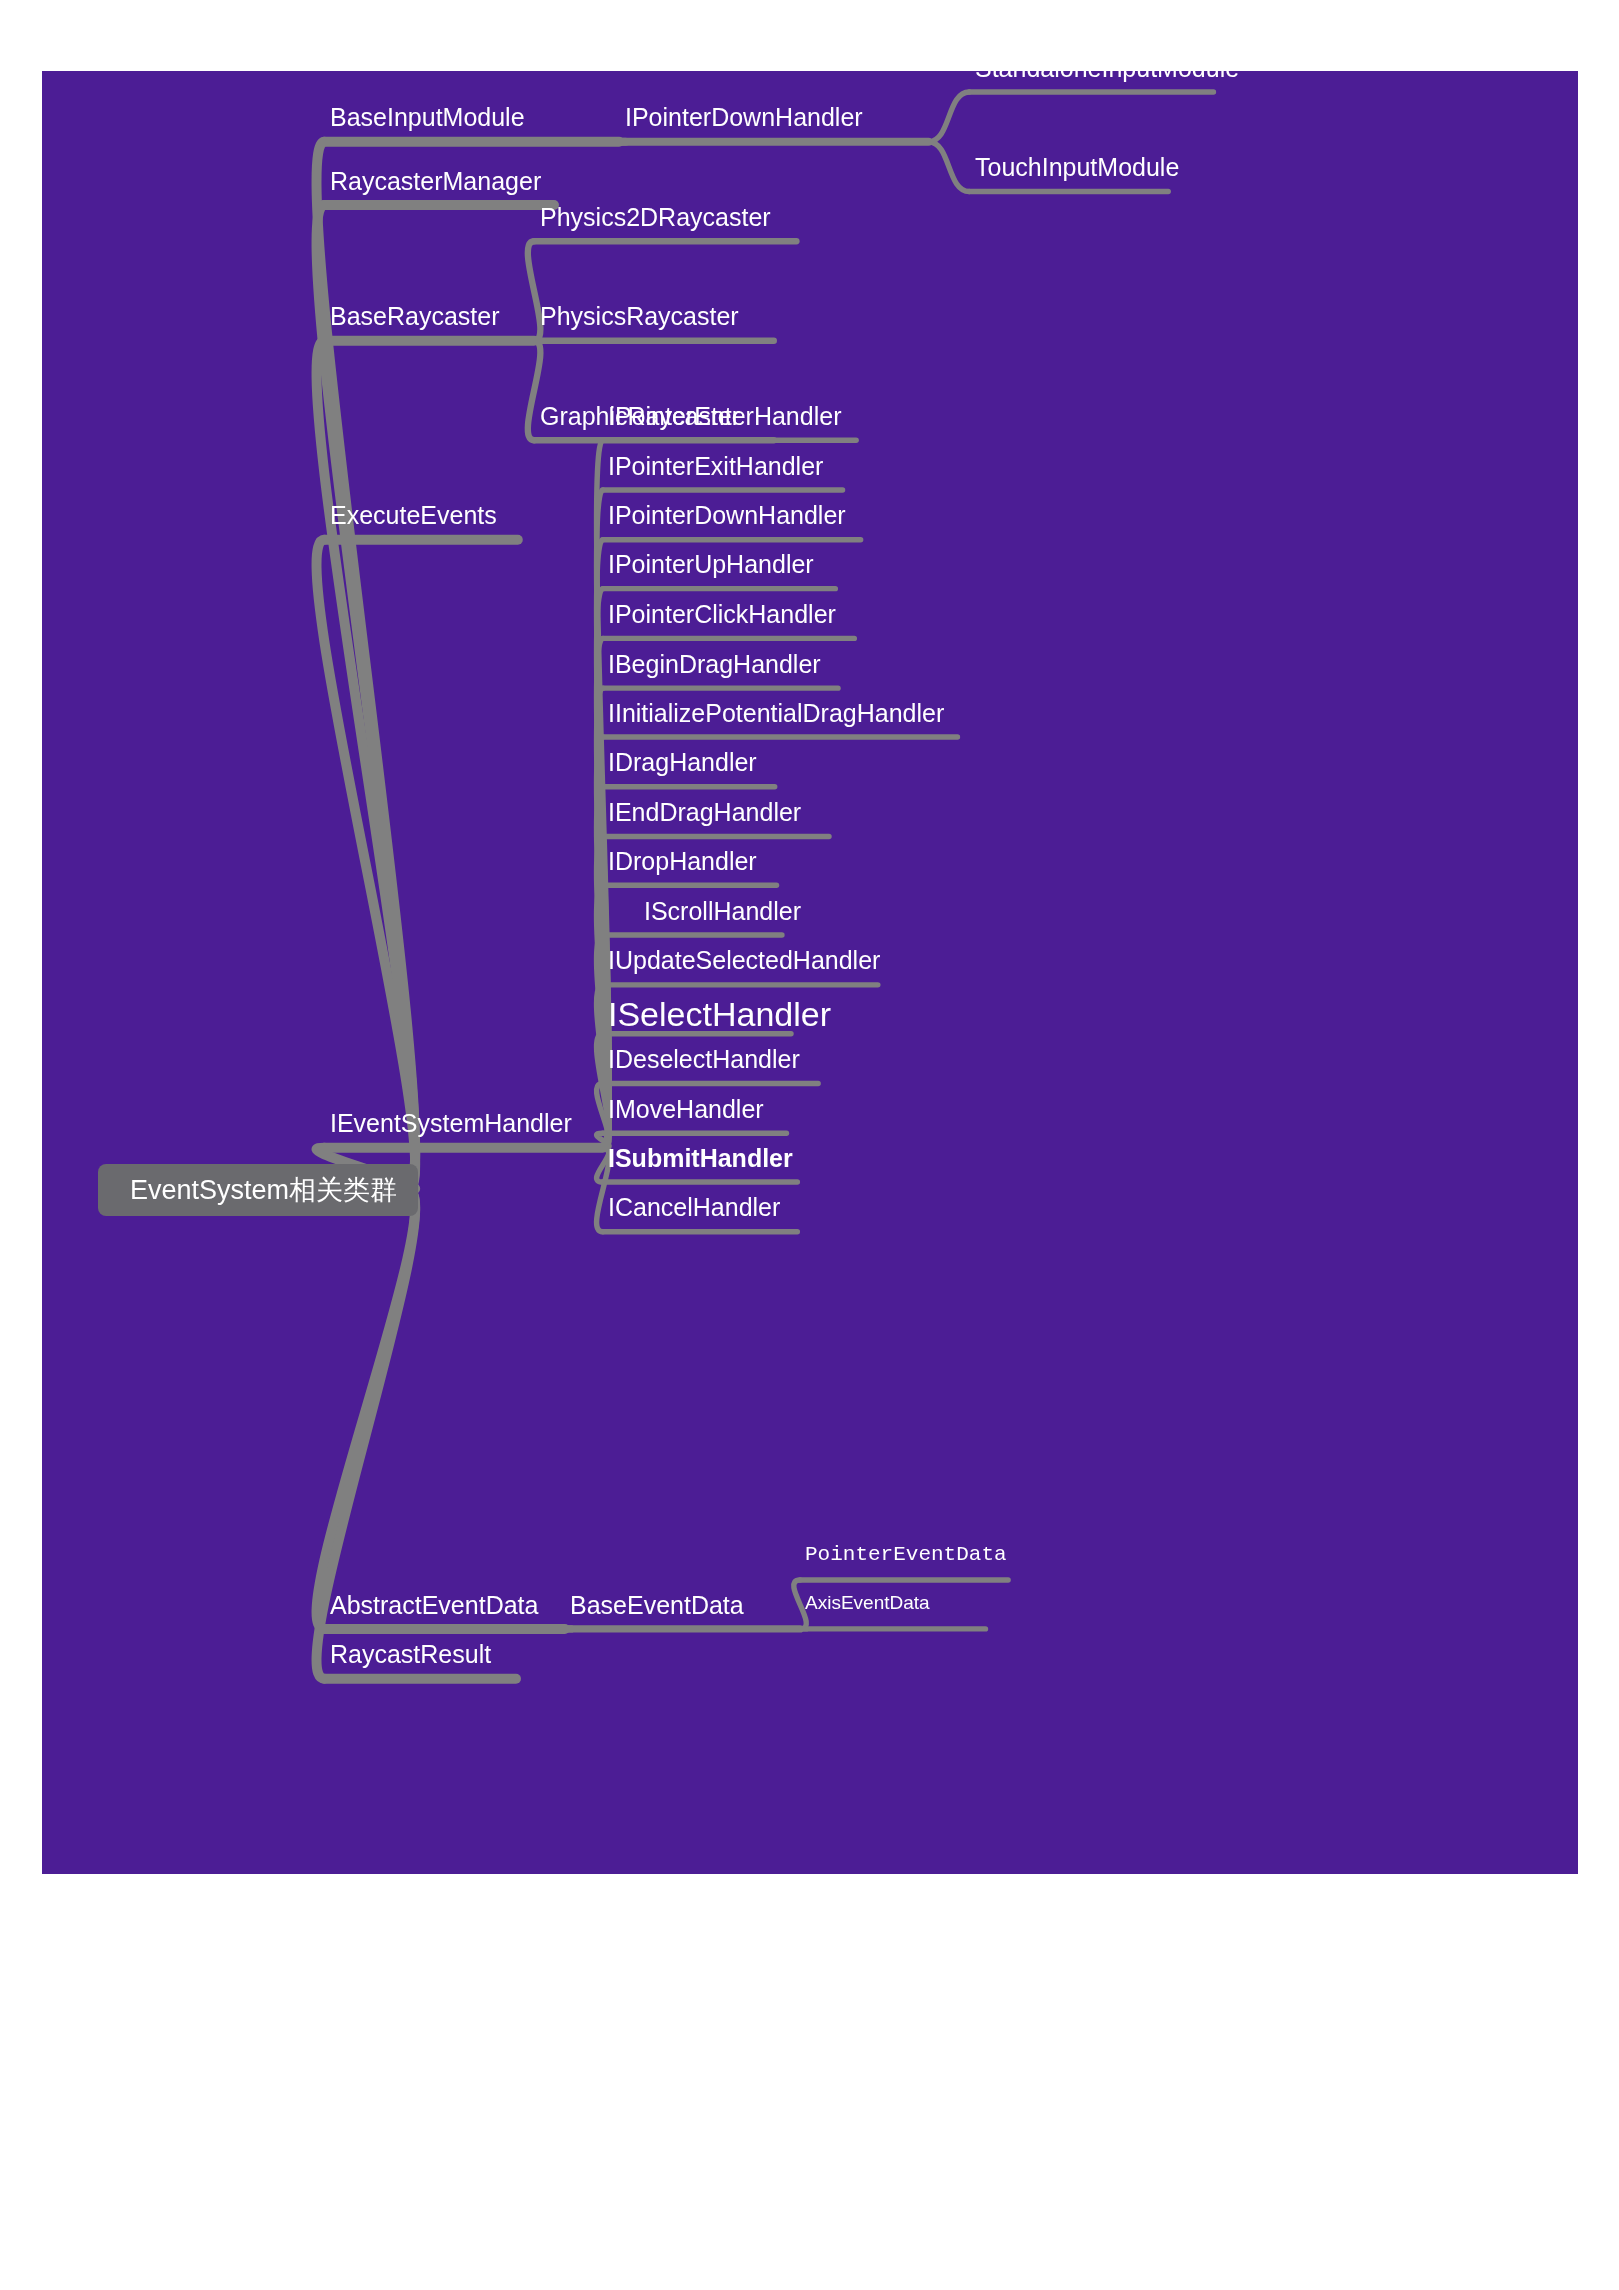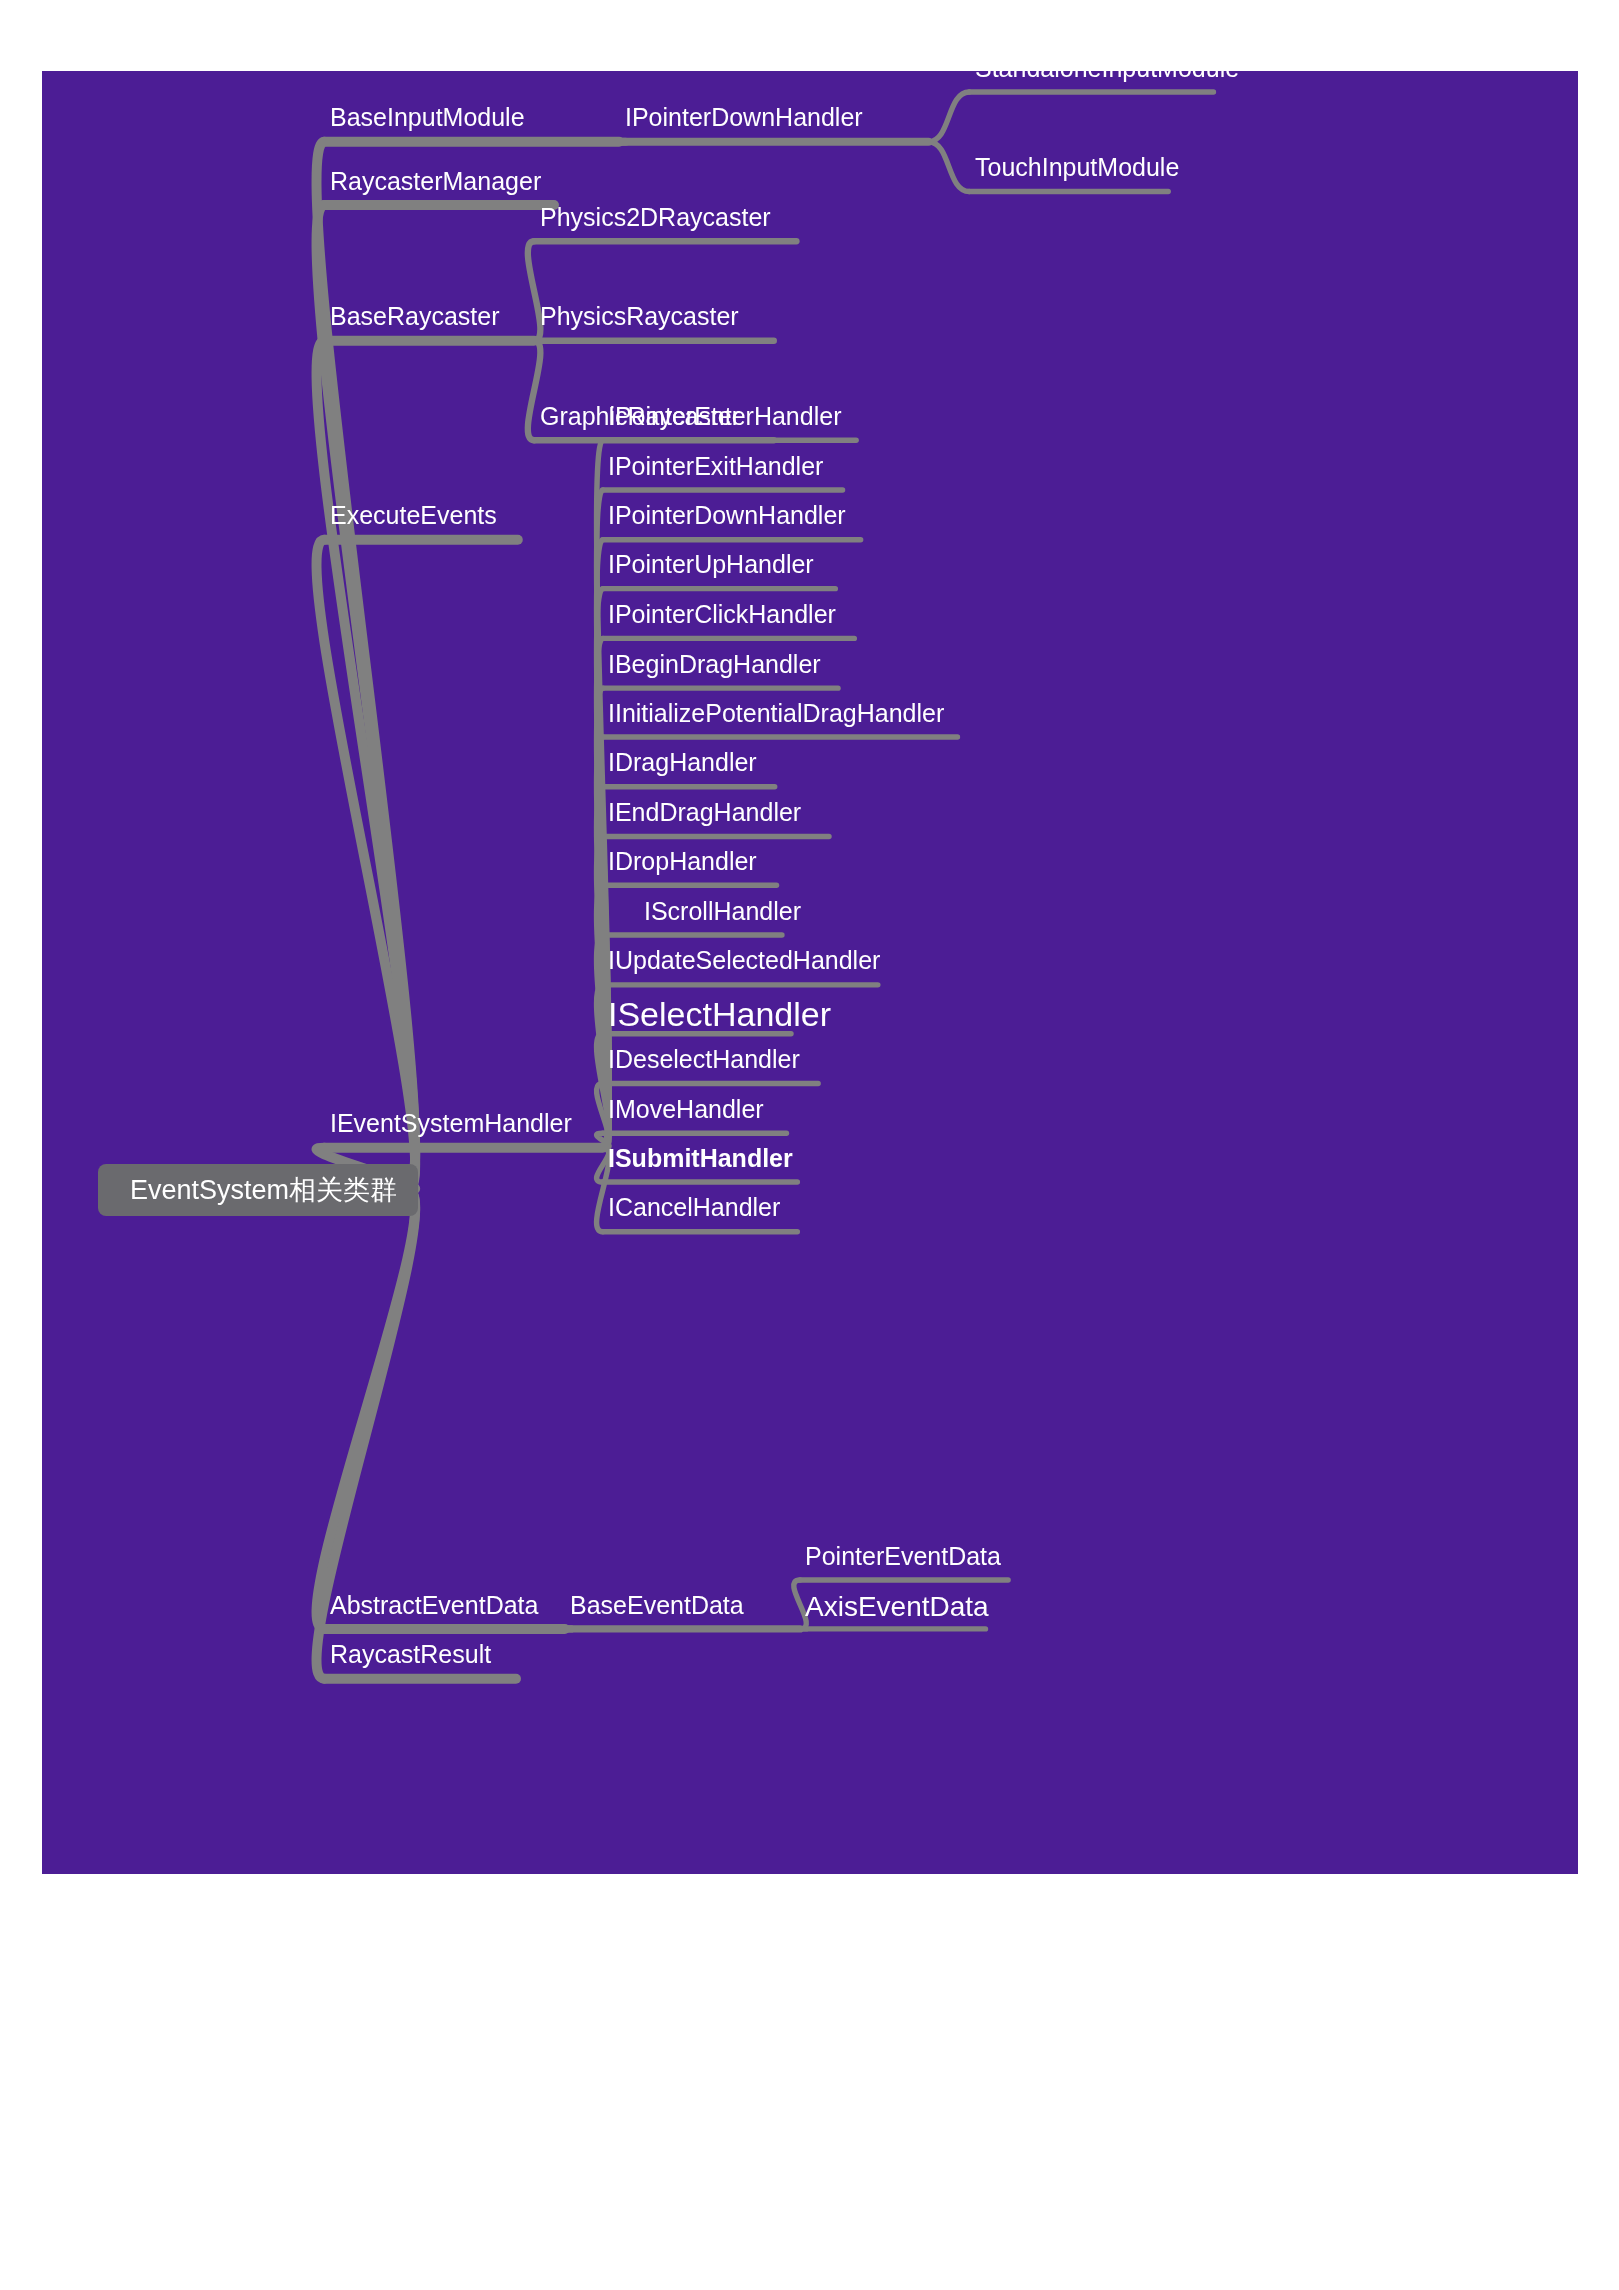--- a/index.html
+++ b/index.html
@@ -104,22 +104,22 @@
       <div class="nlabel" style="left: 566px; top: 729px; font-size: 25px;">IEndDragHandler</div>
       <div class="nlabel" style="left: 566px; top: 778px; font-size: 25px;">IDropHandler</div>
       <div class="nlabel" style="left: 566px; top: 828px; font-size: 25px; margin-left: 36px;">IScrollHandler</div>
       <div class="nlabel" style="left: 566px; top: 877px; font-size: 25px;">IUpdateSelectedHandler</div>
       <div class="nlabel" style="left: 566px; top: 926px; font-size: 34px;">ISelectHandler</div>
       <div class="nlabel" style="left: 566px; top: 976px; font-size: 25px;">IDeselectHandler</div>
       <div class="nlabel" style="left: 566px; top: 1026px; font-size: 25px;">IMoveHandler</div>
       <div class="nlabel" style="left: 566px; top: 1075px; font-size: 25px; font-weight: bold;">ISubmitHandler</div>
       <div class="nlabel" style="left: 566px; top: 1124px; font-size: 25px;">ICancelHandler</div>
       <div class="nlabel" style="left: 288px; top: 1040px; font-size: 25px;">IEventSystemHandler</div>
-      <div class="nlabel" style="left: 763px; top: 1473px; font-size: 25px;">PointerEventData</div>
-      <div class="nlabel" style="left: 763px; top: 1522px; font-size: 28px;">AxisEventData</div>
+      <div class="nlabel" style="left: 763px; top: 1473px; font-size: 21px; font-family: Liberation Mono, monospace;">PointerEventData</div>
+      <div class="nlabel" style="left: 763px; top: 1522px; font-size: 19px;">AxisEventData</div>
       <div class="nlabel" style="left: 528px; top: 1522px; font-size: 25px;">BaseEventData</div>
       <div class="nlabel" style="left: 288px; top: 1522px; font-size: 25px;">AbstractEventData</div>
       <div class="nlabel" style="left: 288px; top: 1571px; font-size: 25px;">RaycastResult</div>
     </div>
 <div class="root-node" style="left: 56px; top: 1093px; width: 309px; height: 52px; font-size: 27px; background: rgb(106, 106, 110);">
       <span>EventSystem相关类群</span>
     </div>
   </div>
 
 

